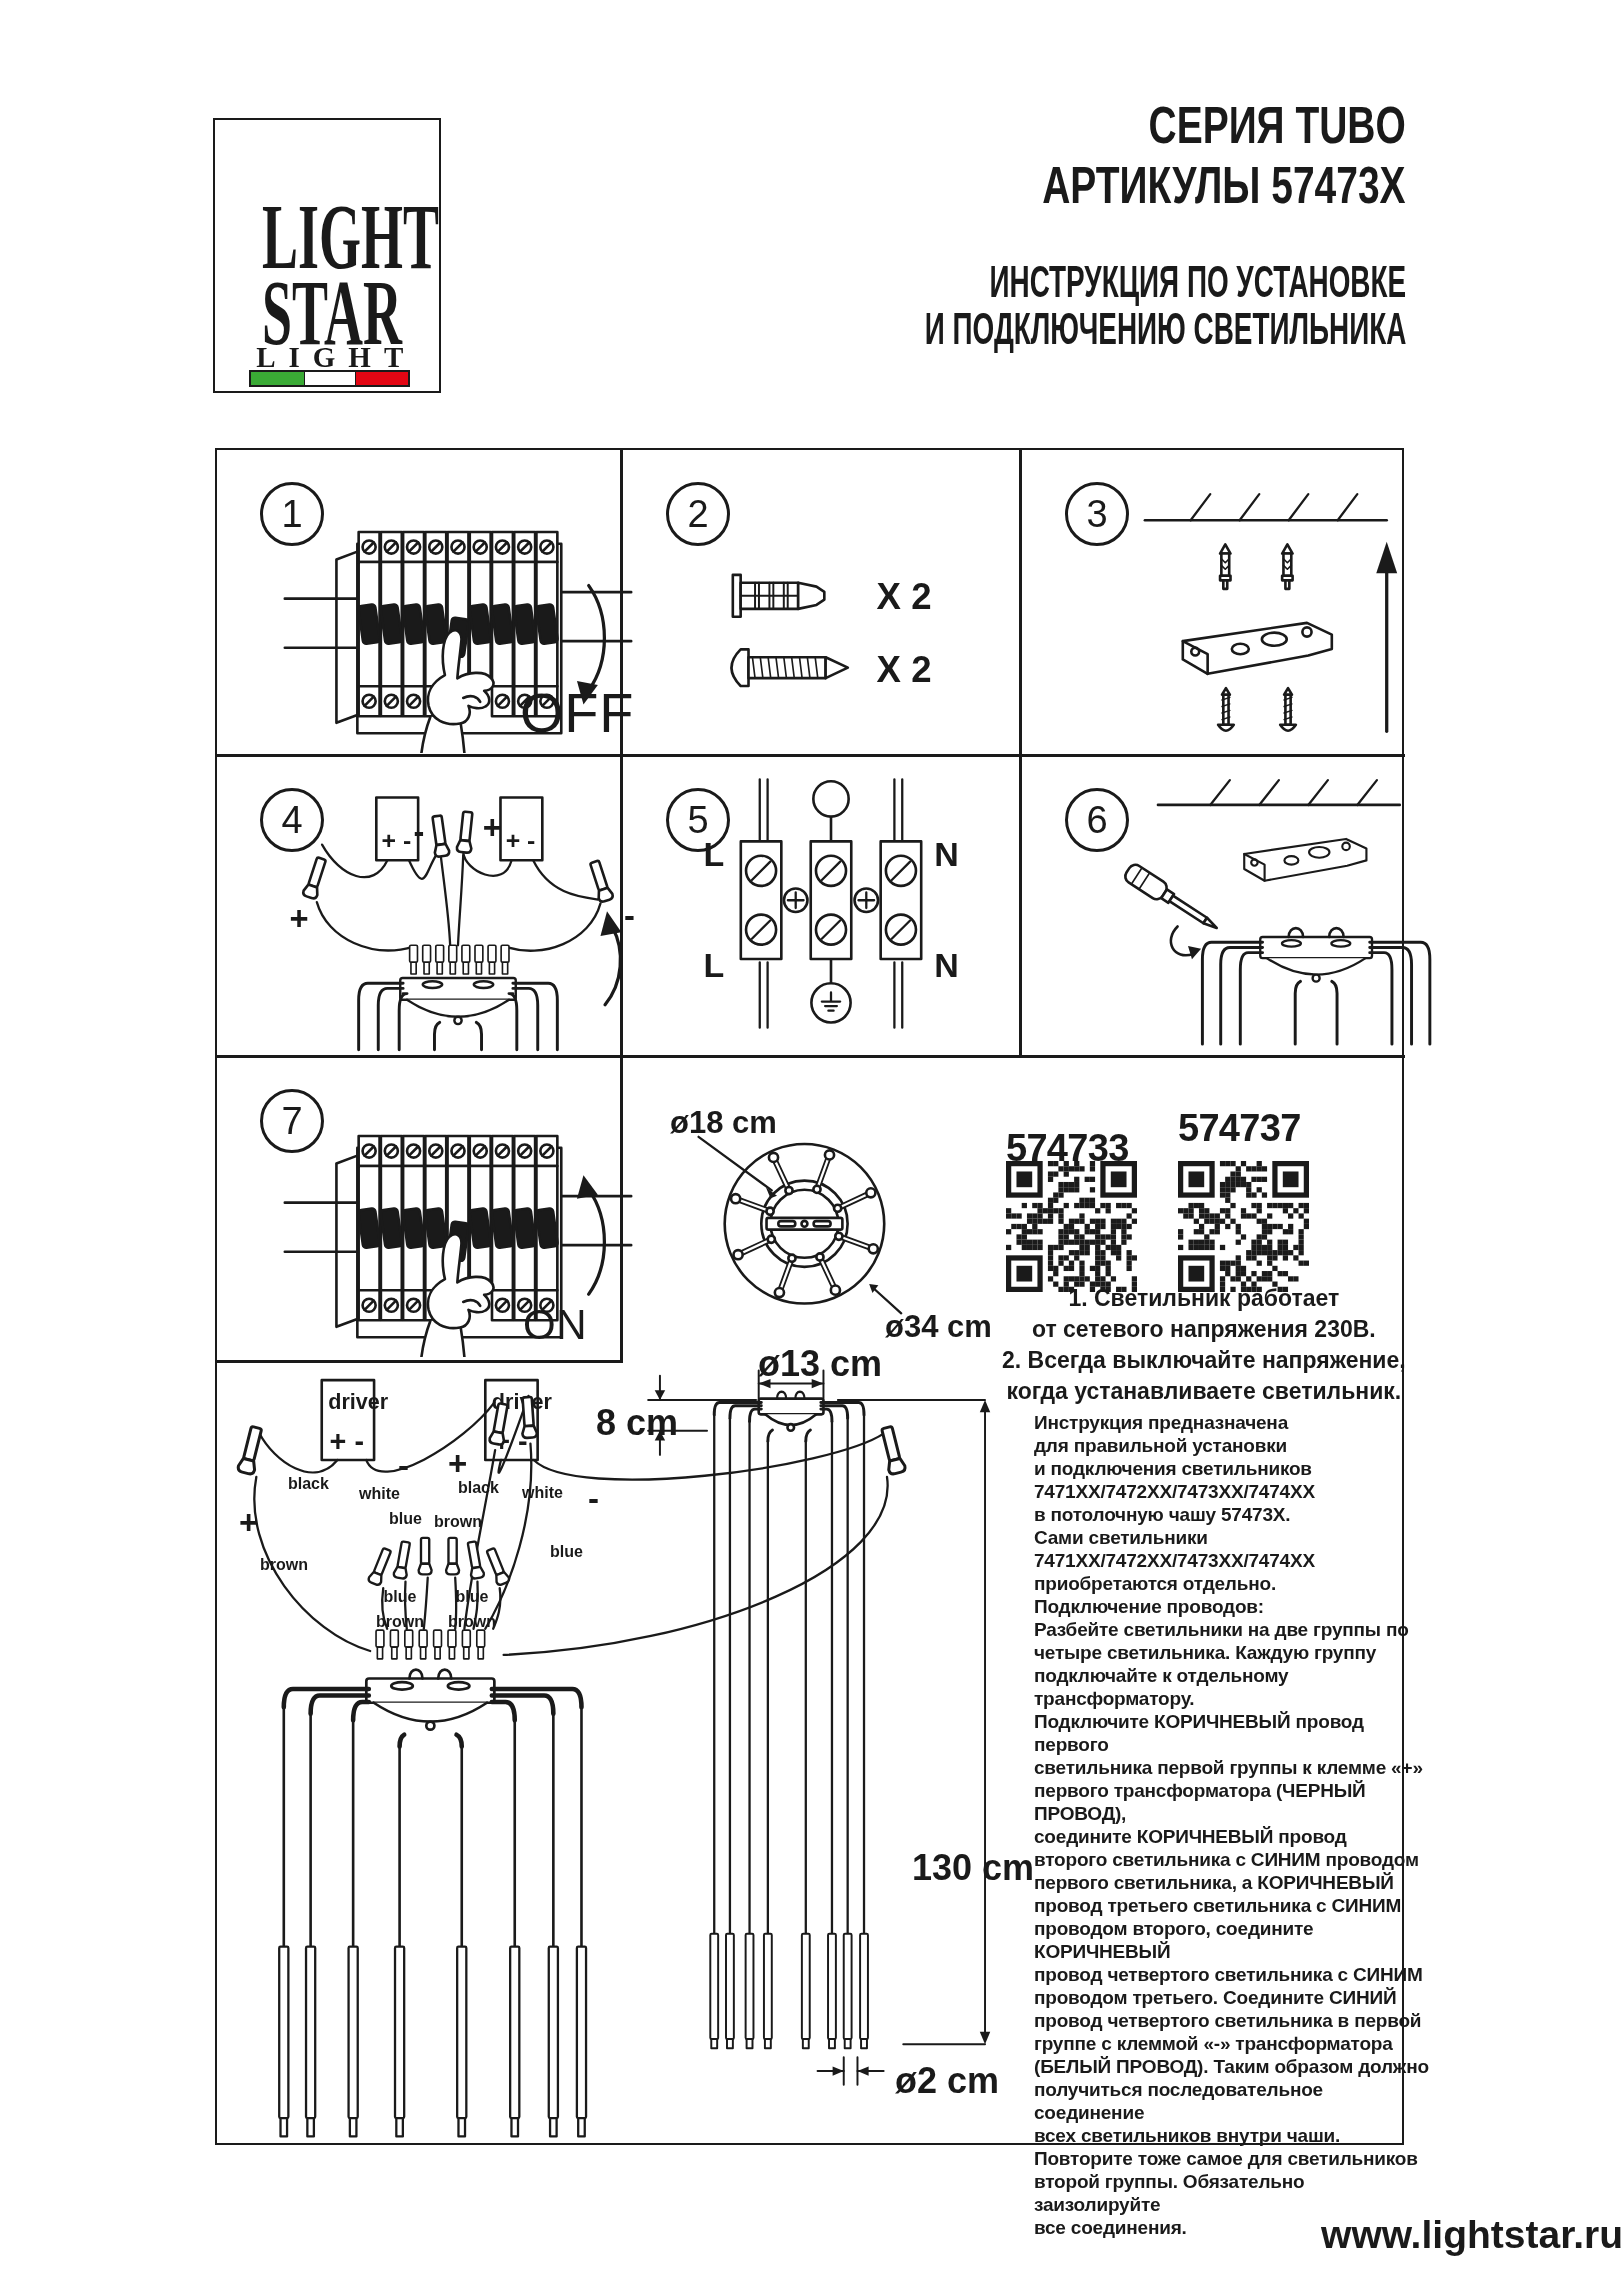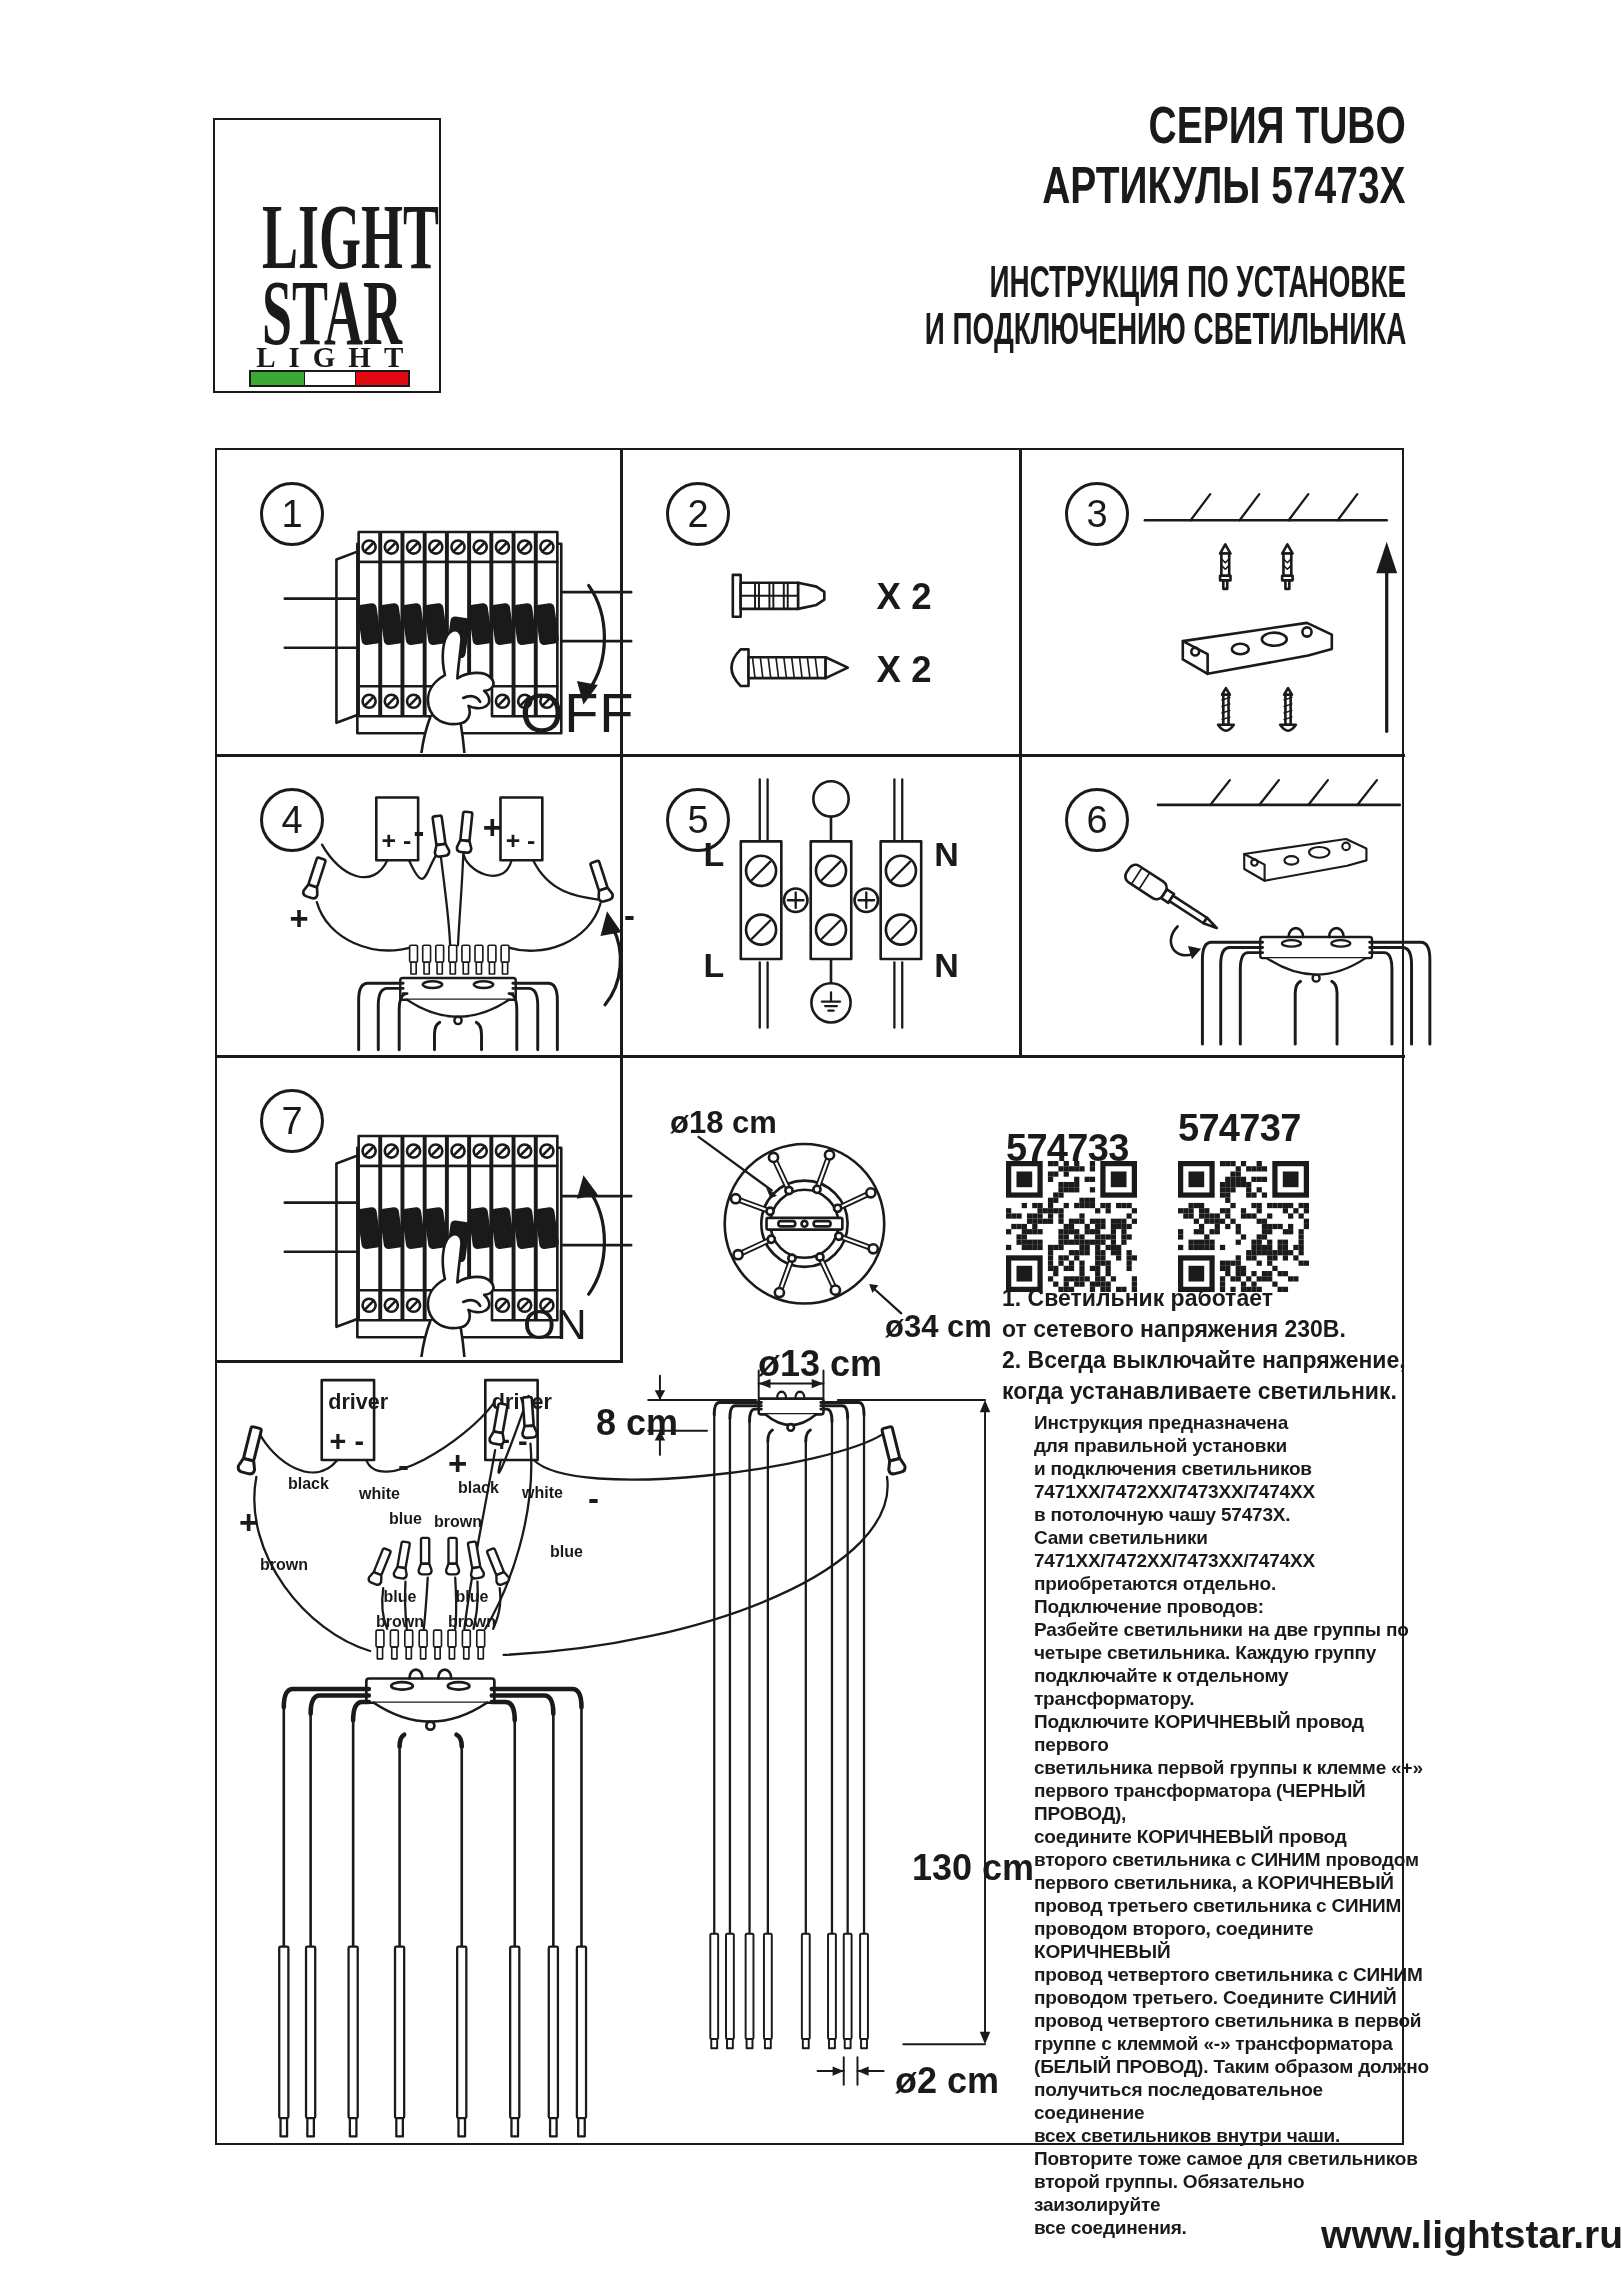--- a/index.html
+++ b/index.html
@@ -16,21 +16,21 @@
   .pm{position:absolute;font-weight:bold;font-size:33px;}
   .dim{position:absolute;font-weight:bold;font-size:36px;white-space:nowrap;}
   svg{position:absolute;stroke:#1a1a1a;fill:none;stroke-width:4;stroke-linecap:round;stroke-linejoin:round;}
   svg text{fill:#1a1a1a;stroke:none;font-family:"Liberation Sans",sans-serif;font-weight:bold;}
   .qr{stroke:none;}
   #logo{position:absolute;left:213px;top:118px;width:224px;height:271px;border:2.6px solid #1a1a1a;
         font-family:"Liberation Serif",serif;}
   .logoline{position:absolute;width:100%;text-align:center;font-weight:bold;transform:scaleX(0.58);white-space:nowrap;}
   #instr{position:absolute;left:1002px;top:1411px;width:395px;font-weight:bold;font-size:19px;
          line-height:23px;letter-spacing:-0.2px;white-space:pre-line;margin-left:32px;}
-  #notes{position:absolute;left:1002px;top:1283px;font-weight:bold;font-size:23px;line-height:31px;white-space:pre-line;}
+  #notes{position:absolute;left:1002px;top:1283px;font-weight:bold;font-size:23px;line-height:31px;white-space:pre-line;text-align:center;}
   #footer{position:absolute;left:0;top:2213px;width:100%;text-align:right;font-weight:bold;font-size:39px;}
   .code{position:absolute;font-weight:bold;font-size:38px;letter-spacing:-0.7px;}
 </style>
 </head>
 <body>
 
 <div id="page">
 
   <svg width="0" height="0">
     <defs>

